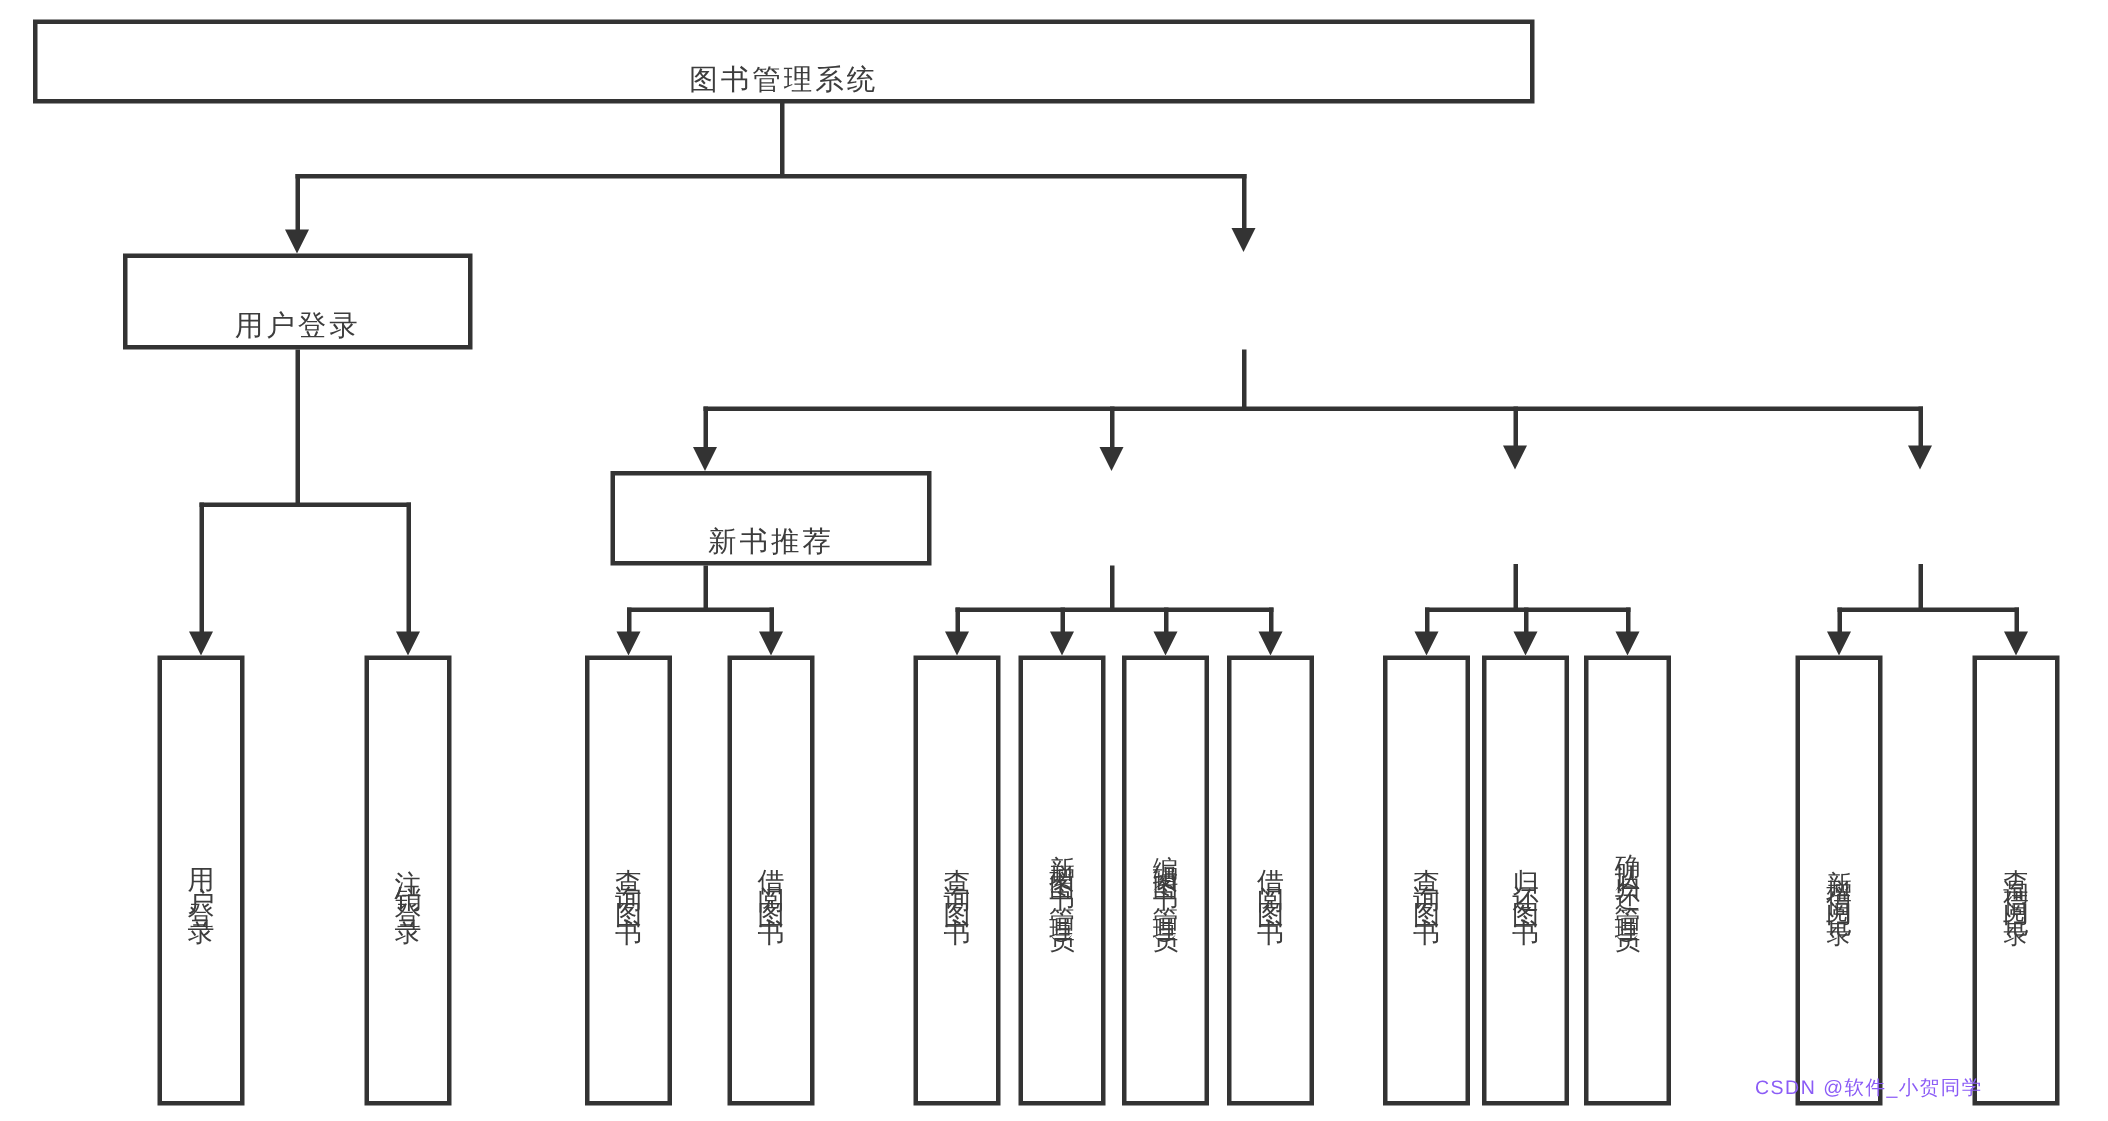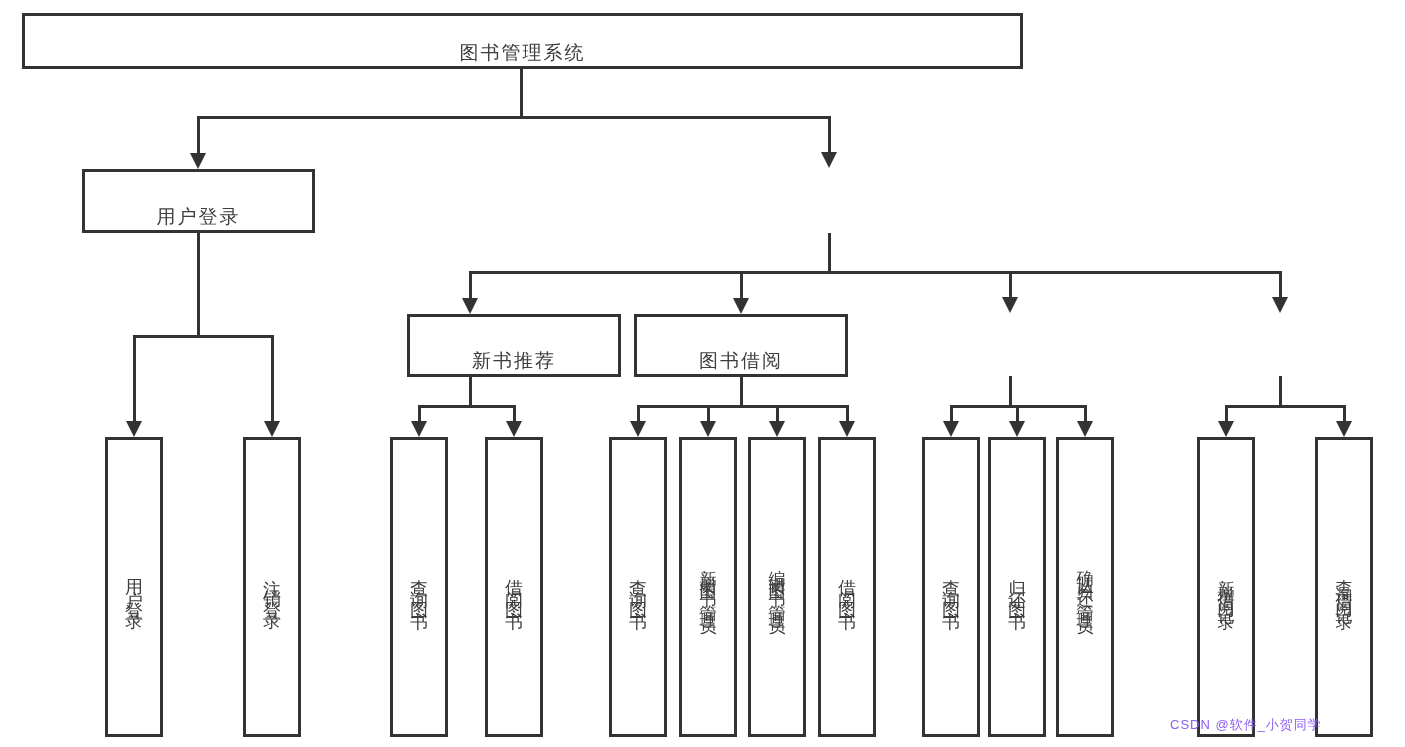--- a/index.html
+++ b/index.html
@@ -99,23 +99,20 @@
   <div class="vl" style="left:740px;  top:271px; height:29px;"></div>
   <div class="arrow" style="left:733px;  top:298px;"></div>
   <div class="vl" style="left:1009px; top:271px; height:28px;"></div>
   <div class="arrow" style="left:1002px; top:297px;"></div>
   <div class="vl" style="left:1279px; top:271px; height:28px;"></div>
   <div class="arrow" style="left:1272px; top:297px;"></div>
 
   <div class="box hbox l3a">
     <span>新书推荐</span>
   </div>
-  <div class="box hbox l3b">
-    <span>图书借阅</span>
-  </div>
 
   <div class="vl" style="left:469px; top:377px; height:31px;"></div>
   <div class="hl" style="left:418px; top:405px; width:98px;"></div>
   <div class="vl" style="left:418px; top:405px; height:18px;"></div>
   <div class="arrow" style="left:411px; top:421px;"></div>
   <div class="vl" style="left:513px; top:405px; height:18px;"></div>
   <div class="arrow" style="left:506px; top:421px;"></div>
 
   <div class="vl" style="left:740px; top:377px; height:31px;"></div>
   <div class="hl" style="left:637px; top:405px; width:212px;"></div>

